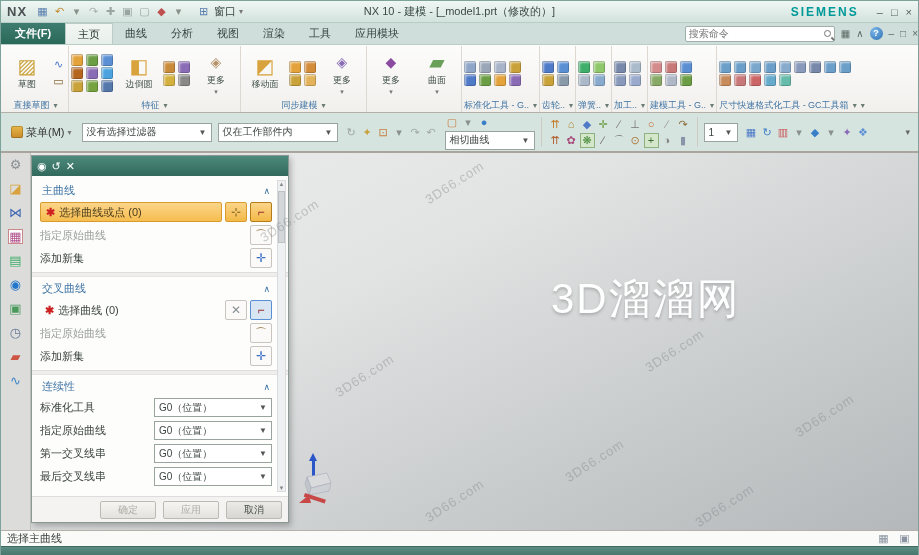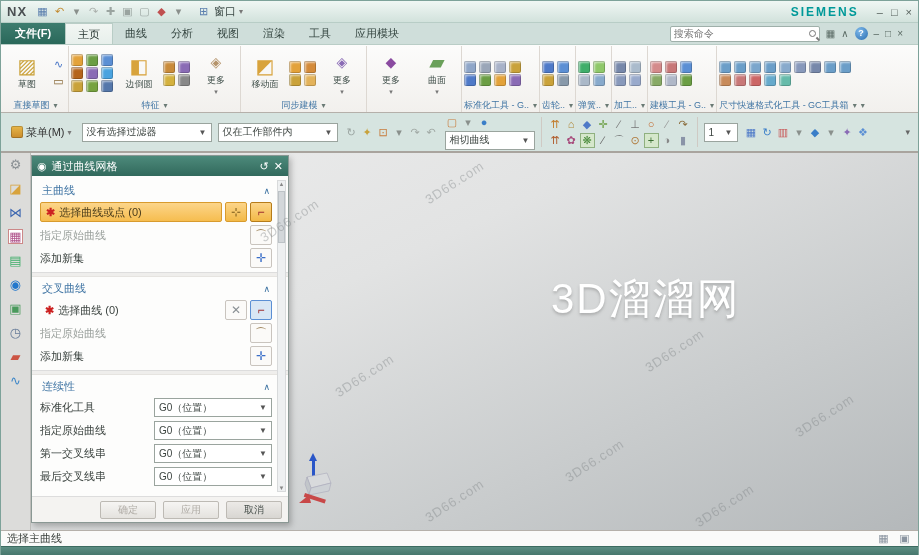--- a/index.html
+++ b/index.html
@@ -16,21 +16,21 @@
   .titletext { position:absolute; left:0; right:0; text-align:center; font-size:11px; color:#3a4a46; pointer-events:none; }
   .brand { margin-left:auto; font-weight:bold; color:#009999; letter-spacing:2px; font-size:12px;text-align:center; }
   .winctl { display:flex; gap:8px; margin-left:14px; color:#55605c; font-size:11px; }
   .winctl span { cursor:default; }
 
   
   .tabrow { height:22px; display:flex; align-items:stretch; background:#cfdeda; border-bottom:1px solid #b9cdc6; }
   .filetab { background:linear-gradient(#3d7c6e,#2a685a); color:#fff; padding:0 14px; display:flex; align-items:center; font-weight:bold; }
   .tab { padding:0 12px; display:flex; align-items:center; color:#33443f; }
   .tab.active { background:linear-gradient(#f2f6f3,#e7efeb); border:1px solid #b9cdc6; border-bottom:none; color:#1f2e2a; }
-  .tab-right { margin-left:auto; display:flex; align-items:center; gap:6px; padding-right:15px; }
+  .tab-right { margin-left:auto; display:flex; align-items:center; gap:6px; padding-right:0; }
   .searchbox { display:flex; align-items:center; background:#fff; border:1px solid #9fb0aa; border-radius:2px; height:16px; width:150px; padding:0 3px; }
   .searchbox input { border:none; outline:none; flex:1; font-size:10px; font-family:"Liberation Sans",sans-serif; color:#555; background:transparent; min-width:0; }
   .mag { width:7px; height:7px; border:1.5px solid #777; border-radius:50%; position:relative; flex:none; }
   .mag::after { content:""; position:absolute; width:4px; height:1.5px; background:#777; transform:rotate(45deg); left:6px; top:7px; }
   .miniic { color:#5a6a64; font-size:10px; }
   .helpic { width:13px; height:13px; border-radius:50%; background:radial-gradient(circle at 35% 30%,#7db8ea,#2a6db0); color:#fff; font-size:9px; font-weight:bold; text-align:center; line-height:13px; }
 
   
   .ribbon { height:68px; display:flex; background:linear-gradient(#fcfcfb,#f2f0ed); border-bottom:1px solid #b5b0aa; padding:1px 2px 0 2px; overflow:hidden; }
   .rgroup { display:flex; flex-direction:column; border-right:1px solid #ddd8d2; padding:1px 2px 0 2px; }
@@ -134,20 +134,21 @@
         <span class="tgly" style="color: rgb(154, 164, 160);">▣</span>
         <span class="tgly" style="color: rgb(154, 164, 160);">▢</span>
         <span class="tgly" style="color: rgb(192, 80, 80);">◆</span>
         <span class="tgly" style="color: rgb(138, 144, 140);">▾</span>
       </span>
     <span class="win-menu">
       <span class="tgly" style="color:#5b7fae">⊞</span>
       <span>窗口</span>
       <span style="font-size:8px;color:#777">▾</span>
     </span>
+    <div class="titletext">NX 10 - 建模 - [_model1.prt（修改的）]</div>
     <div class="brand">SIEMENS</div>
     <div class="winctl">
       <span>–</span>
       <span>□</span>
       <span>×</span>
     </div>
   </div>
 
   <div class="tabrow">
     <div class="filetab">文件(F)</div>
@@ -476,21 +477,20 @@
         <polygon points="14,26 18,37 16,44 12,33" fill="#c2c6ca" stroke="#aab" stroke-width="0.6"></polygon>
         <polygon points="18,37 38,32 36,40 16,44" fill="#cdd1d5" stroke="#aab" stroke-width="0.6"></polygon>
         <rect x="12" y="42" width="22" height="4" transform="rotate(18 12 42)" fill="#c84848"></rect>
         <polygon points="6,52 16,44 18,52" fill="#c84848"></polygon>
       </svg>
     </div>
 
     <div class="dialog">
       <div class="dlg-header">
         <span class="dlg-hbtn">◉</span>
-        <span class="dlg-title">通过曲线网格</span>
         <span class="dlg-hbtn">↺</span>
         <span class="dlg-hbtn">✕</span>
       </div>
       <div class="dlg-body">
 
         <div class="sec-hd">
           <span class="sec-title">主曲线</span>
           <span class="sec-chev">∧</span>
         </div>
         <div class="sel-row">

